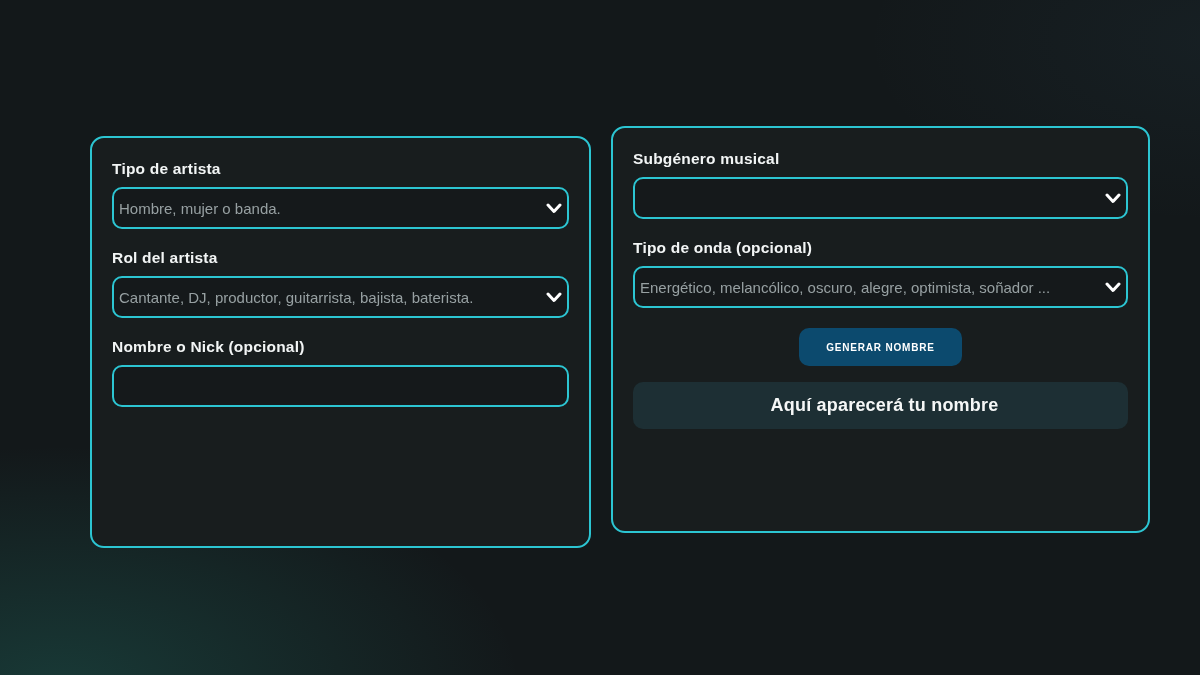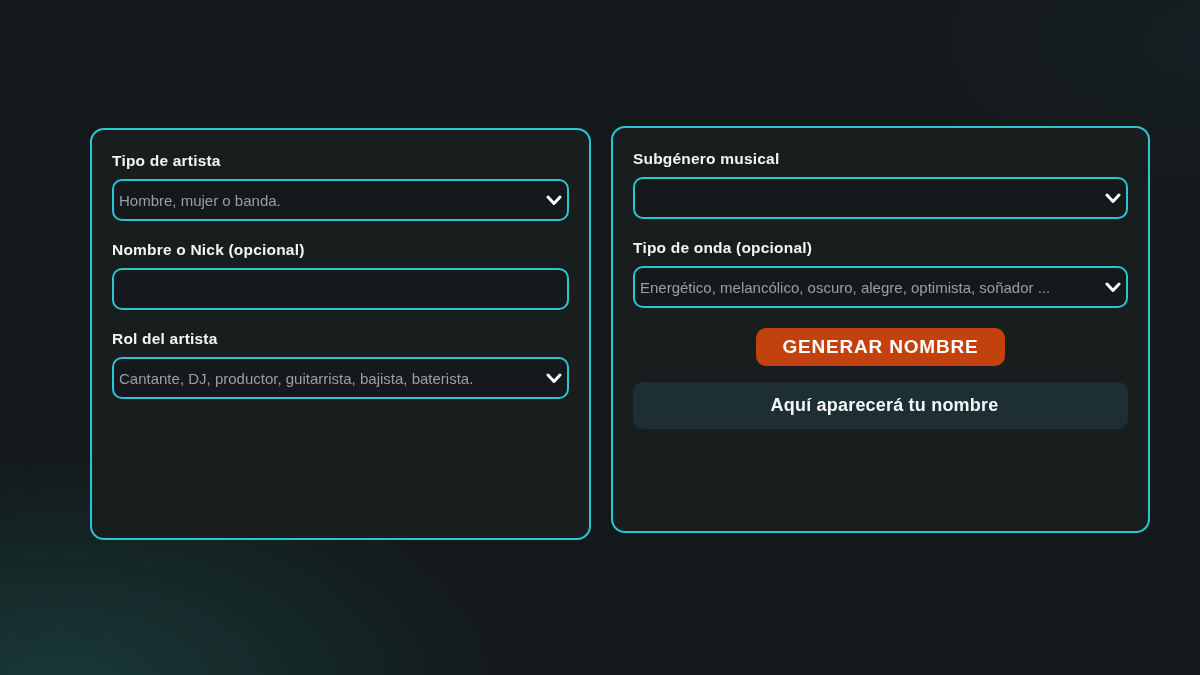--- a/index.html
+++ b/index.html
@@ -12,21 +12,21 @@
       radial-gradient(50% 45% at 102% 6%, rgba(70,130,160,0.07), rgba(0,0,0,0) 60%);
     position:relative;
   }
   .panel {
     position:absolute;
     background:#181d1e;
     border:2px solid #2cc5d2;
     border-radius:14px;
     padding:22px 20px;
   }
-  .panel.left  { left:90px;  top:128px; width:501px; height:412px; }
+  .panel.left  { left:90px;  top:136px; width:501px; height:412px; }
   .panel.right { left:611px; top:126px; width:539px; height:407px; }
   .field { margin-bottom:20px; }
   .field-label {
     display:block;
     color:#f2f5f5;
     font-size:15.5px;
     font-weight:700;
     letter-spacing:0.2px;
     margin-bottom:9px;
     line-height:18px;
@@ -61,26 +61,26 @@
     font-family:"Liberation Sans", sans-serif;
     cursor:text;
     outline:none;
   }
   input.control::placeholder { color:#97a0a2; opacity:1; }
   .generate-btn {
     display:block;
     margin:0 auto;
     height:38px;
     padding:0 27px;
-    background:#c2410c;
+    background:#0c4a6e;
     border:none;
     border-radius:10px;
     color:#ffffff;
     font-family:"Liberation Sans", sans-serif;
-    font-size:19px;
+    font-size:10px;
     font-weight:700;
     letter-spacing:0.8px;
     cursor:pointer;
   }
   .result-box {
     margin-top:16px;
     height:47px;
     background:#1d2f34;
     border-radius:10px;
     display:flex;
@@ -106,34 +106,34 @@
       <span class="ph">Hombre, mujer o banda.</span>
       <span class="chev">
         <svg width="16" height="14" viewBox="0 0 16 14">
             <polyline points="2,4 8,10.5 14,4" fill="none" stroke="#ffffff" stroke-width="3" stroke-linecap="round" stroke-linejoin="round"></polyline>
           </svg>
       </span>
     </div>
   </div>
 
   <div class="field">
-    <label class="field-label">Nombre o Nick (opcional)</label>
-    <input class="control" type="text" placeholder="" style="">
-  </div>
-
-  <div class="field">
     <label class="field-label">Rol del artista</label>
     <div class="control">
       <span class="ph">Cantante, DJ, productor, guitarrista, bajista, baterista.</span>
       <span class="chev">
         <svg width="16" height="14" viewBox="0 0 16 14">
             <polyline points="2,4 8,10.5 14,4" fill="none" stroke="#ffffff" stroke-width="3" stroke-linecap="round" stroke-linejoin="round"></polyline>
           </svg>
       </span>
     </div>
+  </div>
+
+  <div class="field">
+    <label class="field-label">Nombre o Nick (opcional)</label>
+    <input class="control" type="text" placeholder="" style="">
   </div>
 
 
 </section>
 
 <section class="panel right">
 
   <div class="field">
     <label class="field-label">Subgénero musical</label>
     <div class="control">

